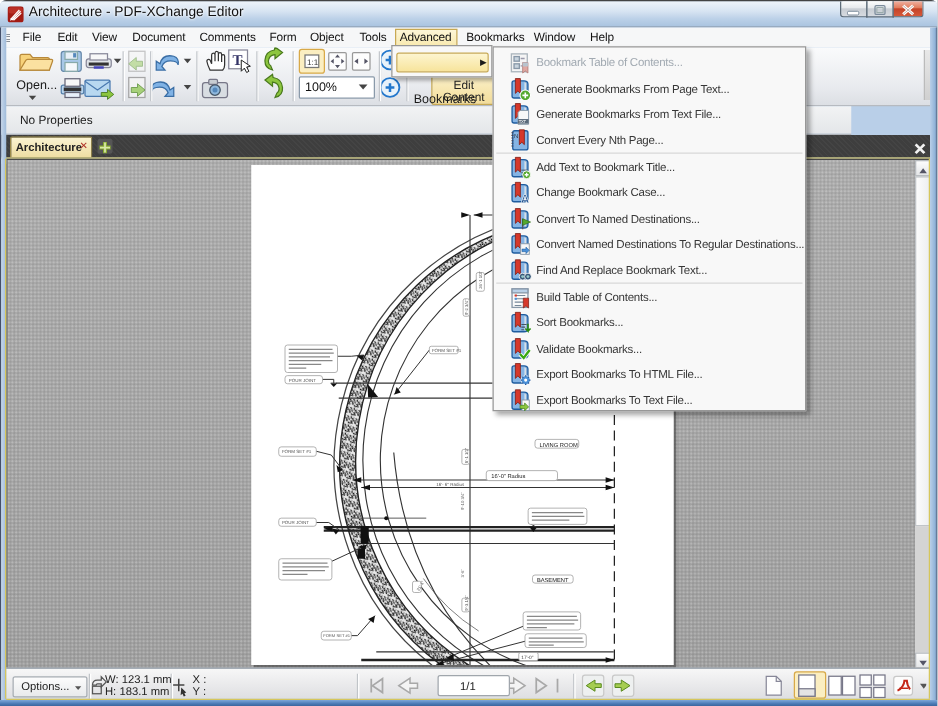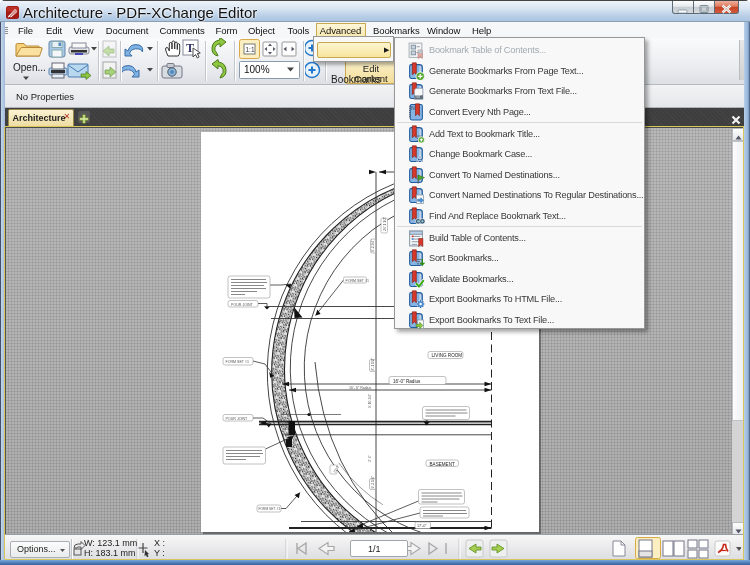--- a/index.html
+++ b/index.html
@@ -3,40 +3,40 @@
 <meta charset="utf-8">
 <style>
   html,body{margin:0;padding:0;}
   body{width:750px;height:565px;overflow:hidden;font-family:"Liberation Sans",sans-serif;background:#fff;}
   #win{position:relative;width:750px;height:565px;background:#b9cfe8;border-radius:5px 5px 0 0;overflow:hidden;}
   .abs{position:absolute;}
   
   #titlebar{left:0;top:0;width:750px;height:22px;
     background:linear-gradient(#eef4fa 0%,#d7e4f2 40%,#bcd1e8 70%,#aac4e0 100%);
     border-top:1px solid #434343;border-bottom:1px solid #8fa0b4;box-sizing:border-box;}
-  #ttext{position:absolute;left:23px;top:4px;font-size:15px;color:#111;text-shadow:0 0 3px #fff,0 0 2px #fff;white-space:nowrap;}
+  #ttext{position:absolute;left:23px;top:4px;font-size:11px;color:#111;text-shadow:0 0 3px #fff,0 0 2px #fff;white-space:nowrap;}
   
   .wbtn{position:absolute;top:1px;height:13px;box-sizing:border-box;border:1px solid #5d6b77;border-top:none;
     background:linear-gradient(#fdfdfd,#e6e9ec 45%,#c8cdd3 50%,#d7dbe0);}
   #wmin{left:672px;width:22px;border-radius:0 0 0 3px;}
   #wmax{left:693px;width:22px;}
   #wclose{left:714px;width:25px;border-radius:0 0 3px 0;
     background:linear-gradient(#f0b0a0,#e07a5a 45%,#c44328 50%,#d6593a);}
   
   #menubar{left:1px;top:22px;width:748px;height:16px;background:#f6f7f8;font-size:9.5px;color:#111;letter-spacing:-0.1px;}
   .mitem{position:absolute;top:3px;}
   #madv{position:absolute;left:314.5px;top:0.5px;width:50px;height:15px;
     background:linear-gradient(#fdf6d8,#f8e9ae);border:1px solid #c8a952;box-sizing:border-box;
     text-align:center;line-height:13.5px;}
   
   #toolbar{left:1px;top:38px;width:748px;height:47px;
     background:linear-gradient(#fafbfc,#e8eaee 70%,#dcdfe4);border-bottom:1px solid #b6bac0;box-sizing:border-box;}
   .tsep{position:absolute;top:3px;width:1px;height:40px;background:#c3c7cc;border-right:1px solid #fff;}
   
-  #propbar{left:1px;top:85px;width:748px;height:23px;background:linear-gradient(#f2f3f4,#e4e6e9);
+  #propbar{left:1px;top:85px;width:680px;height:23px;background:linear-gradient(#f2f3f4,#e4e6e9);
     border-bottom:1px solid #b0b4ba;box-sizing:border-box;font-size:9.5px;color:#1a1a1a;}
   
   #tabbar{left:1px;top:108px;width:748px;height:18px;background:#3e3e3e;
     background-image:repeating-linear-gradient(45deg,rgba(255,255,255,.03) 0 1px,rgba(0,0,0,0) 1px 3px);}
   #tab1{position:absolute;left:6.5px;top:1px;width:66px;height:17px;
     background:linear-gradient(#faf3d2,#eedda2);border:1px solid #9a8a4a;border-bottom:none;border-radius:2px 2px 0 0;
     box-sizing:border-box;font-size:9px;font-weight:bold;color:#222;}
   #tabplus{position:absolute;left:77px;top:3px;width:12px;height:12px;background:#555;border-radius:2px;}
   #tabline{left:1px;top:126px;width:748px;height:1px;background:#d6c65c;}
   

